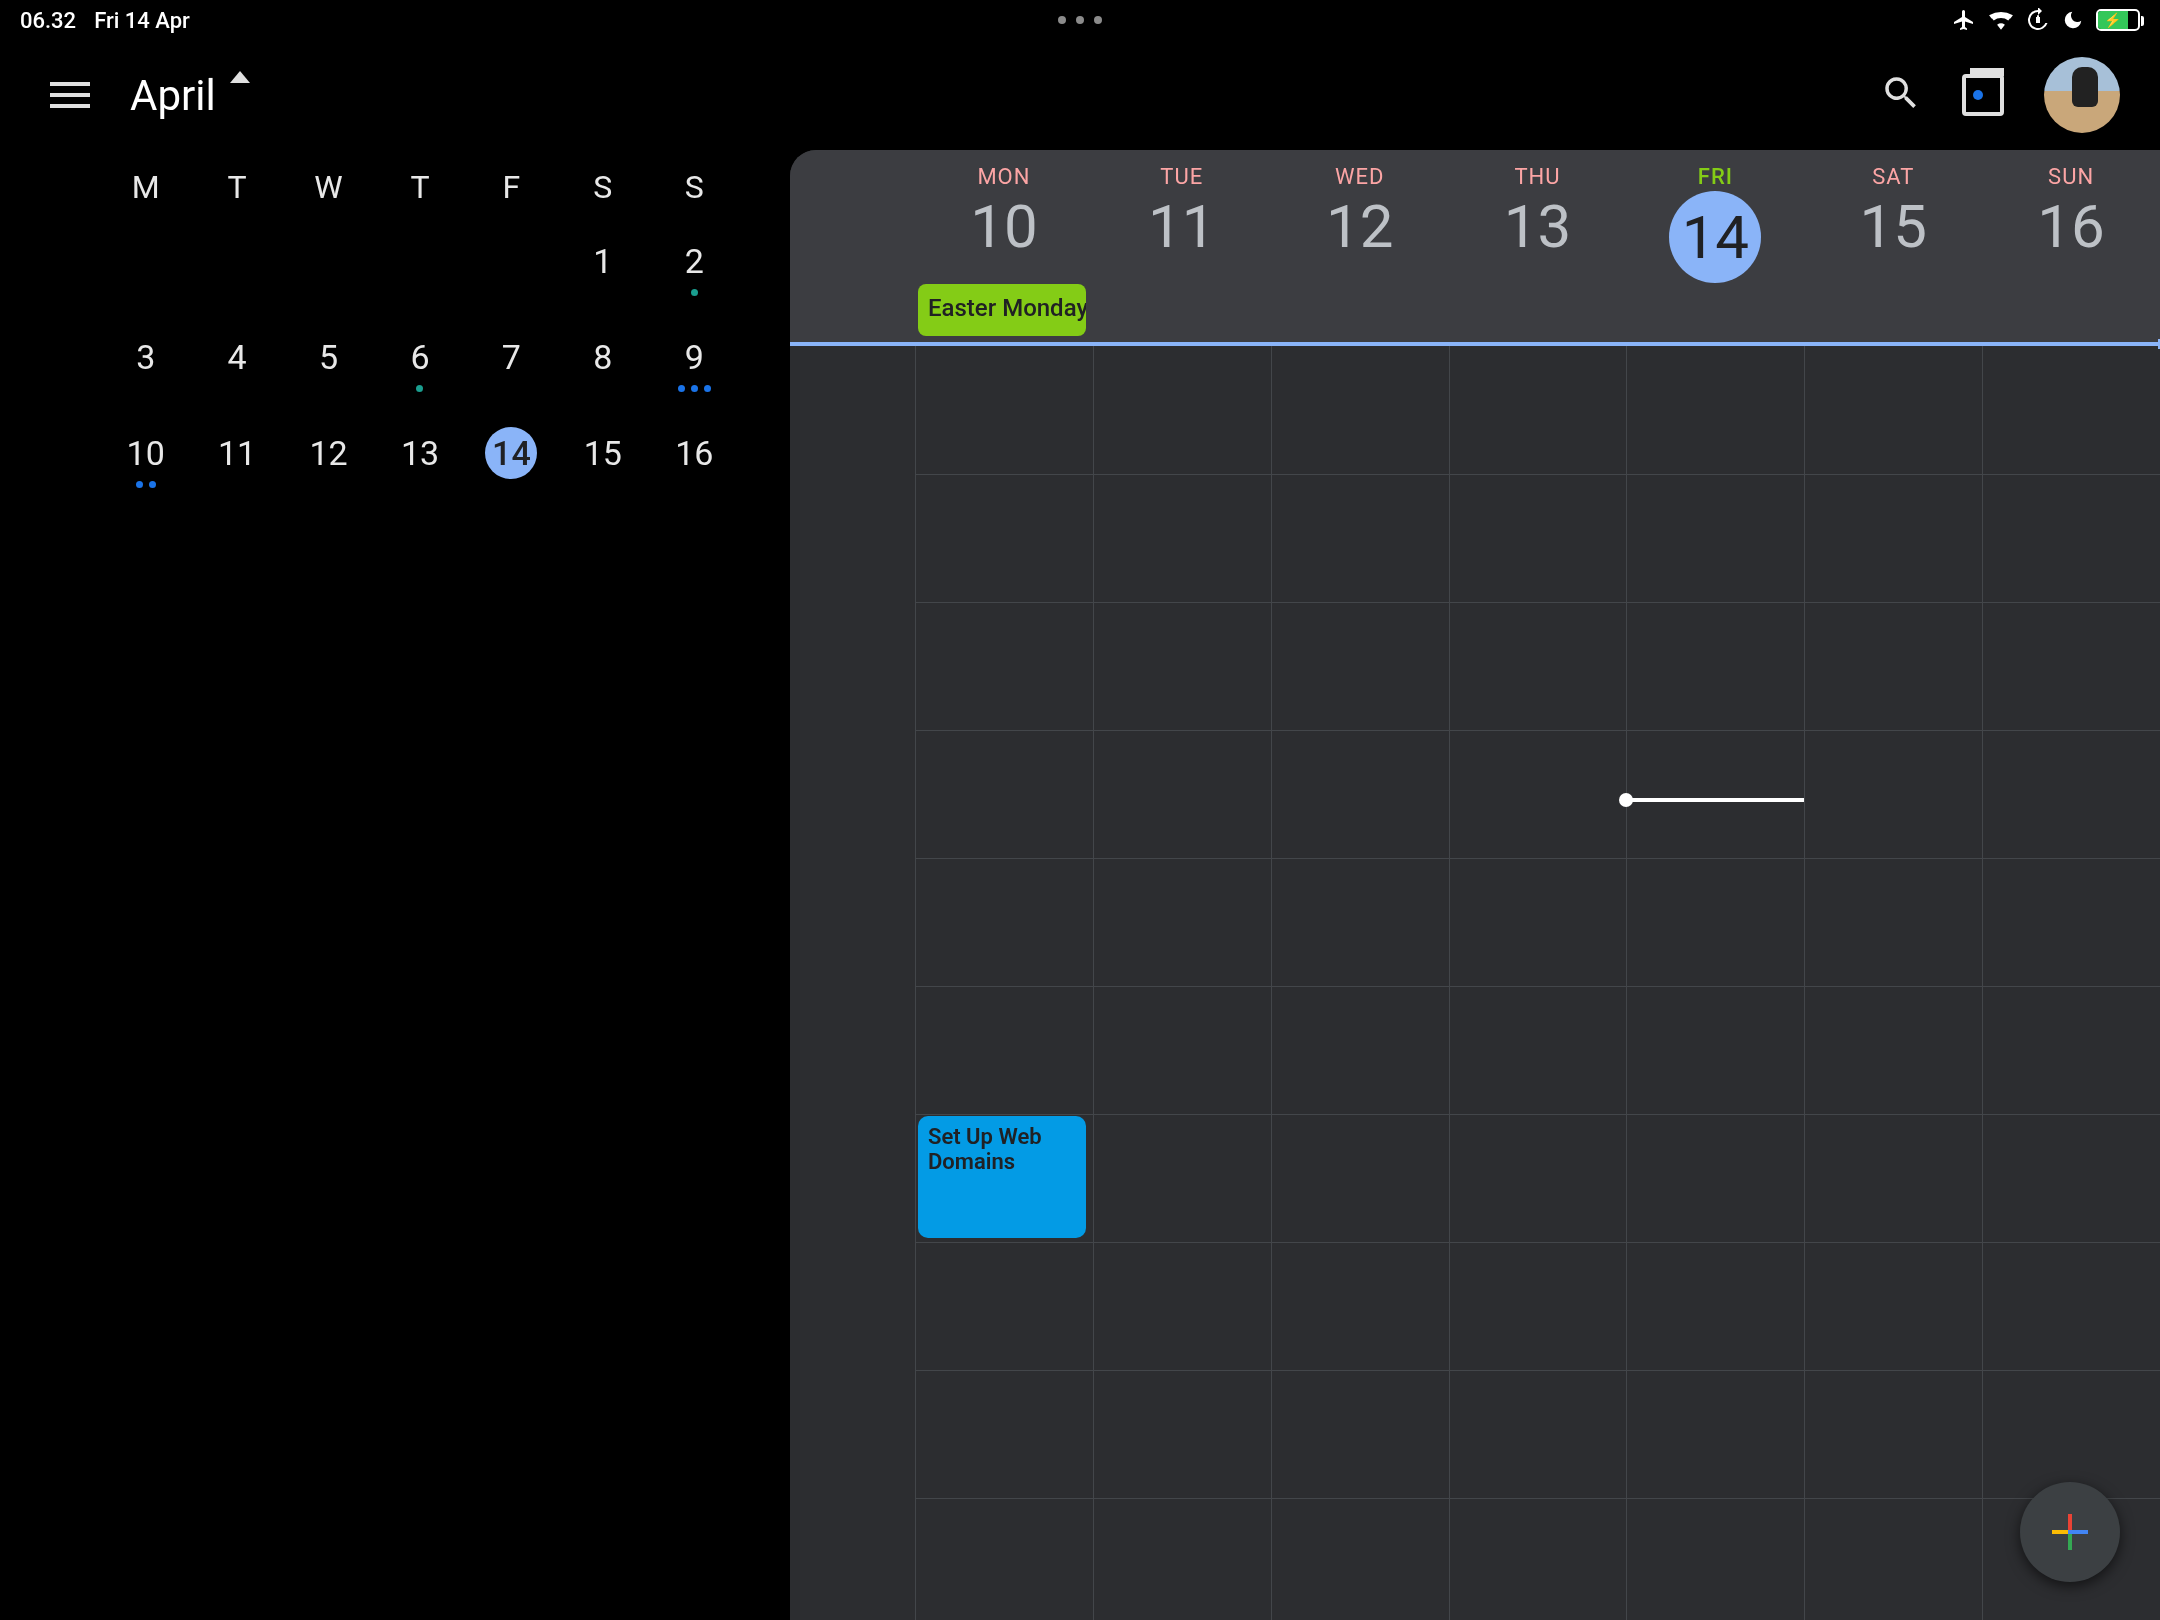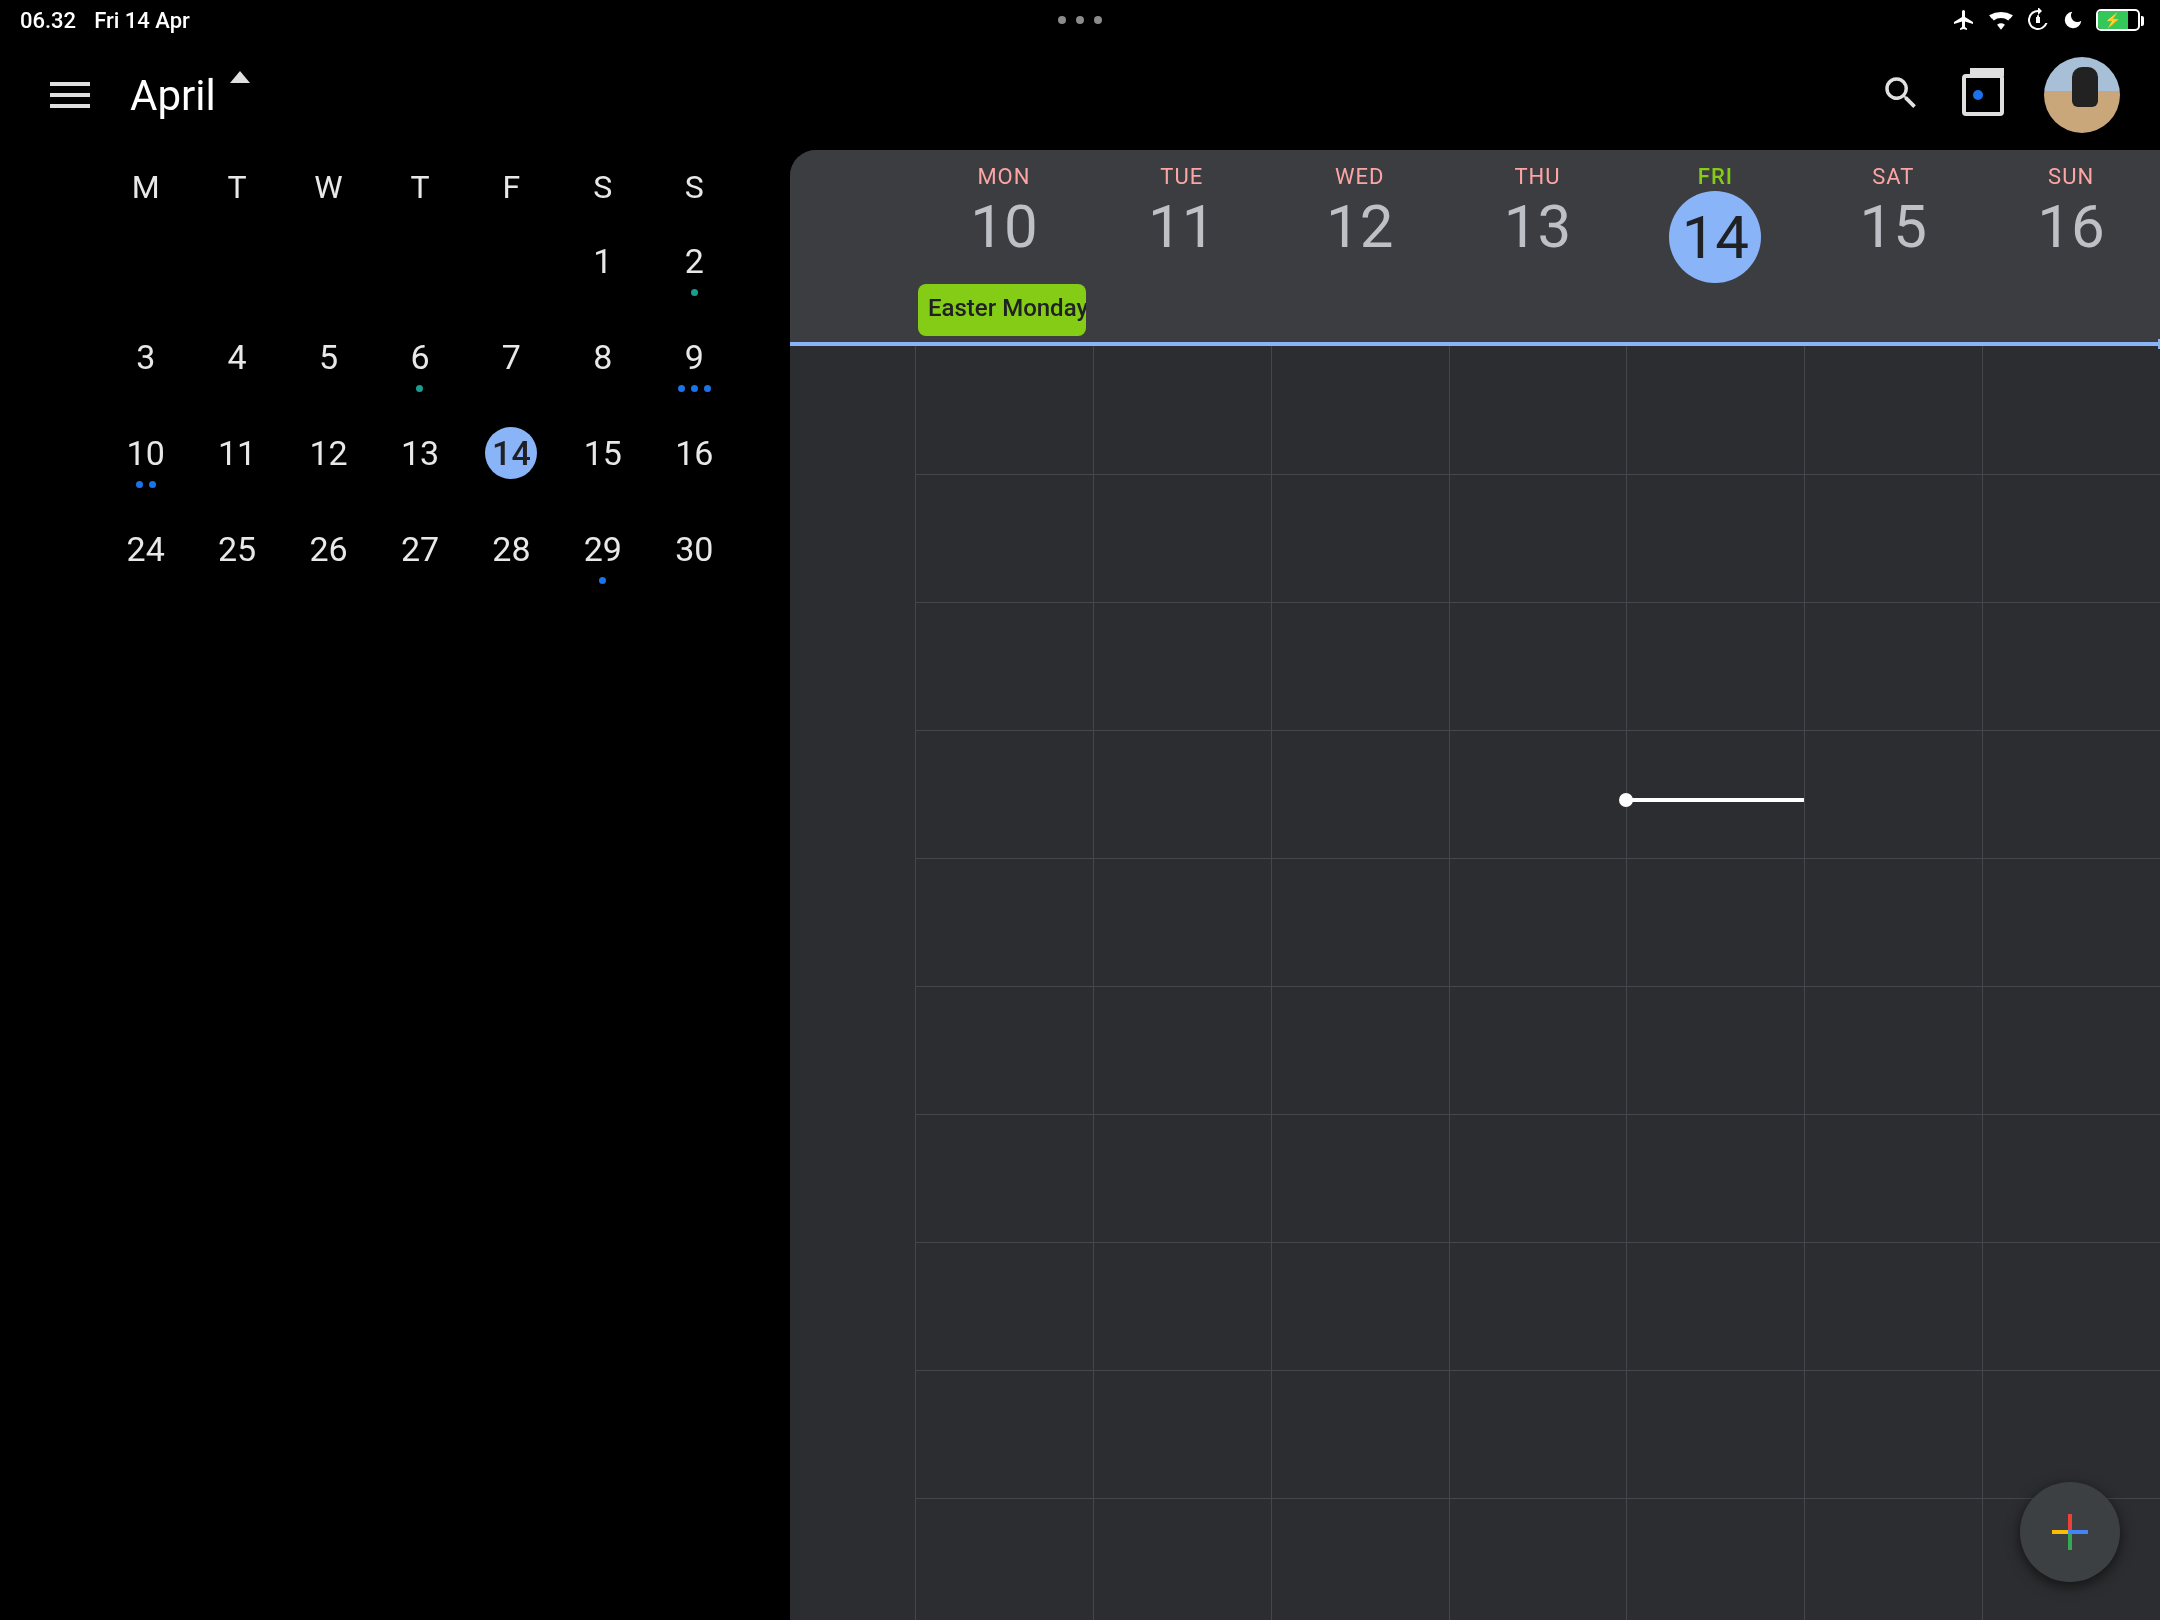--- a/index.html
+++ b/index.html
@@ -357,31 +357,20 @@
             </div></div>
           <div class="mini-cell">11</div>
           <div class="mini-cell">12</div>
           <div class="mini-cell">13</div>
           <div class="mini-cell">
             <div class="mini-today">14</div>
           </div>
           <div class="mini-cell">15</div>
           <div class="mini-cell">16</div>
         </div>
-        <div class="mini-row">
-          <div class="mini-cell">24</div>
-          <div class="mini-cell">25</div>
-          <div class="mini-cell">26</div>
-          <div class="mini-cell">27</div>
-          <div class="mini-cell">28</div>
-          <div class="mini-cell">29<div class="mini-dots">
-              <span class="blue"></span>
-            </div></div>
-          <div class="mini-cell">30</div>
-        </div>
       </div>
   </div>
 
   <div class="week-panel">
     <div class="week-header" id="week-header">
       <div class="week-day">
           <div class="wd-name">MON</div>
           <div class="wd-num">10</div>
         </div>
         <div class="week-day">
@@ -425,20 +414,21 @@
           <div class="hour-line" style="top: 896px;"></div>
           <div class="hour-line" style="top: 1024px;"></div>
           <div class="hour-line" style="top: 1152px;"></div>
           <div class="vline" style="left: 0px;"></div>
           <div class="vline" style="left: 177.857px;"></div>
           <div class="vline" style="left: 355.714px;"></div>
           <div class="vline" style="left: 533.571px;"></div>
           <div class="vline" style="left: 711.429px;"></div>
           <div class="vline" style="left: 889.286px;"></div>
           <div class="vline" style="left: 1067.14px;"></div>
+          <div class="event-block" style="left: 3px; width: 167.857px; top: 770px; height: 122px; background: rgb(3, 155, 229);">Set Up Web Domains</div>
           <div class="now-indicator" style="left: 711.429px; width: 177.857px; top: 452.267px;">
             <div class="now-dot"></div>
           </div>
         </div>
     </div>
 
     <div class="fab">
       <svg width="48" height="48" viewBox="0 0 48 48">
         <rect x="22" y="6" width="4" height="16" fill="#ea4335"></rect>
         <rect x="26" y="22" width="16" height="4" fill="#4285f4"></rect>

